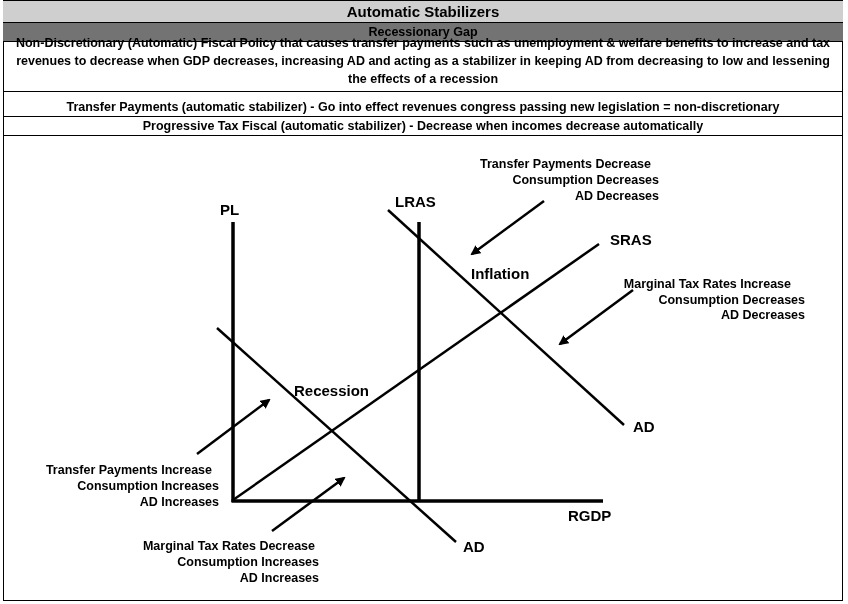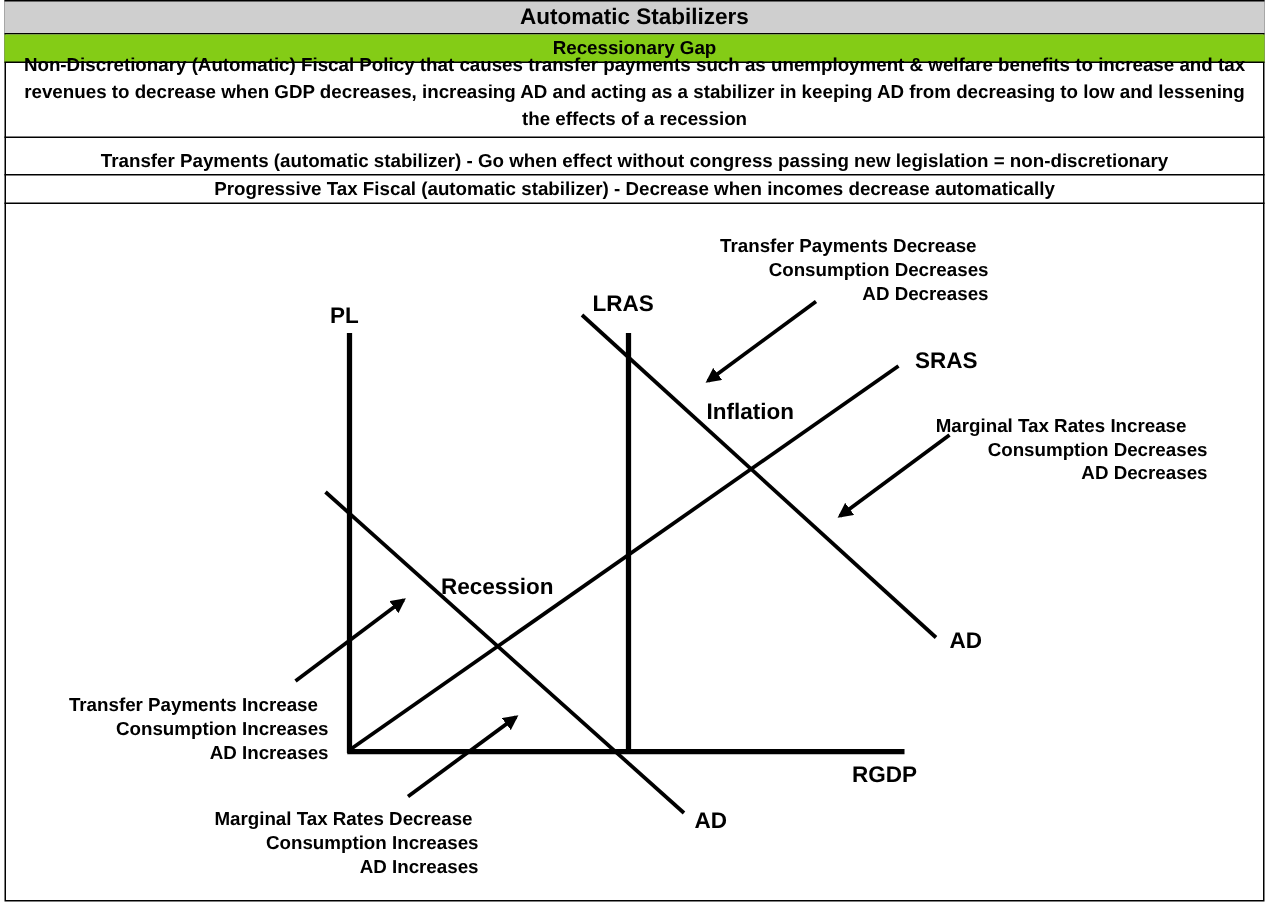--- a/index.html
+++ b/index.html
@@ -8,36 +8,36 @@
     position: absolute; left: 3px; top: 0; width: 840px; height: 601px;
     border: 1.5px solid #000; box-sizing: border-box;
   }
   .row {
     position: absolute; left: 3px; width: 840px; box-sizing: border-box;
     border-bottom: 1.5px solid #000; text-align: center;
     font-family: "Liberation Sans", sans-serif; font-weight: bold; color: #000;
     display: flex; align-items: center; justify-content: center;
   }
   .row.title { top: 0; height: 23px; background: #cfcfcf; font-size: 15px; border-top: 1.5px solid #000; }
-  .row.sub { top: 23px; height: 19px; background: #84cc16; font-size: 12.5px; }
+  .row.sub { top: 23px; height: 19px; background: #737373; font-size: 12.5px; }
   .row.desc { top: 30px; height: 62px; font-size: 12.5px; line-height: 18px; padding: 0 4px; }
   .row.tp { top: 97px; height: 20px; font-size: 12.5px; }
   .row.pt { top: 117px; height: 19px; font-size: 12.5px; }
   svg.diagram { position: absolute; left: 0; top: 0; }
   .lbl { font-family: "Liberation Sans", sans-serif; font-weight: bold; fill: #000; }
 </style>
 </head>
 <body>
 
 <div class="frame"></div>
 
 <div class="row title">Automatic Stabilizers</div>
 <div class="row sub">Recessionary Gap</div>
 <div class="row desc">Non-Discretionary (Automatic) Fiscal Policy that causes transfer payments such as unemployment &amp; welfare benefits to increase and tax revenues to decrease when GDP decreases, increasing AD and acting as a stabilizer in keeping AD from decreasing to low and lessening the effects of a recession</div>
-<div class="row tp">Transfer Payments (automatic stabilizer) - Go when effect without congress passing new legislation = non-discretionary</div>
+<div class="row tp">Transfer Payments (automatic stabilizer) - Go into effect revenues congress passing new legislation = non-discretionary</div>
 <div class="row pt">Progressive Tax Fiscal (automatic stabilizer) - Decrease when incomes decrease automatically</div>
 
 <svg class="diagram" width="848" height="604" viewBox="0 0 848 604">
   <defs>
     <marker id="ah" markerWidth="10" markerHeight="10" refX="8" refY="5" orient="auto" markerUnits="userSpaceOnUse">
       <path d="M0,0 L10,5 L0,10 z" fill="#000"></path>
     </marker>
   </defs>
 
   <line x1="233" y1="222" x2="233" y2="502" stroke="#000" stroke-width="3.5"></line>

